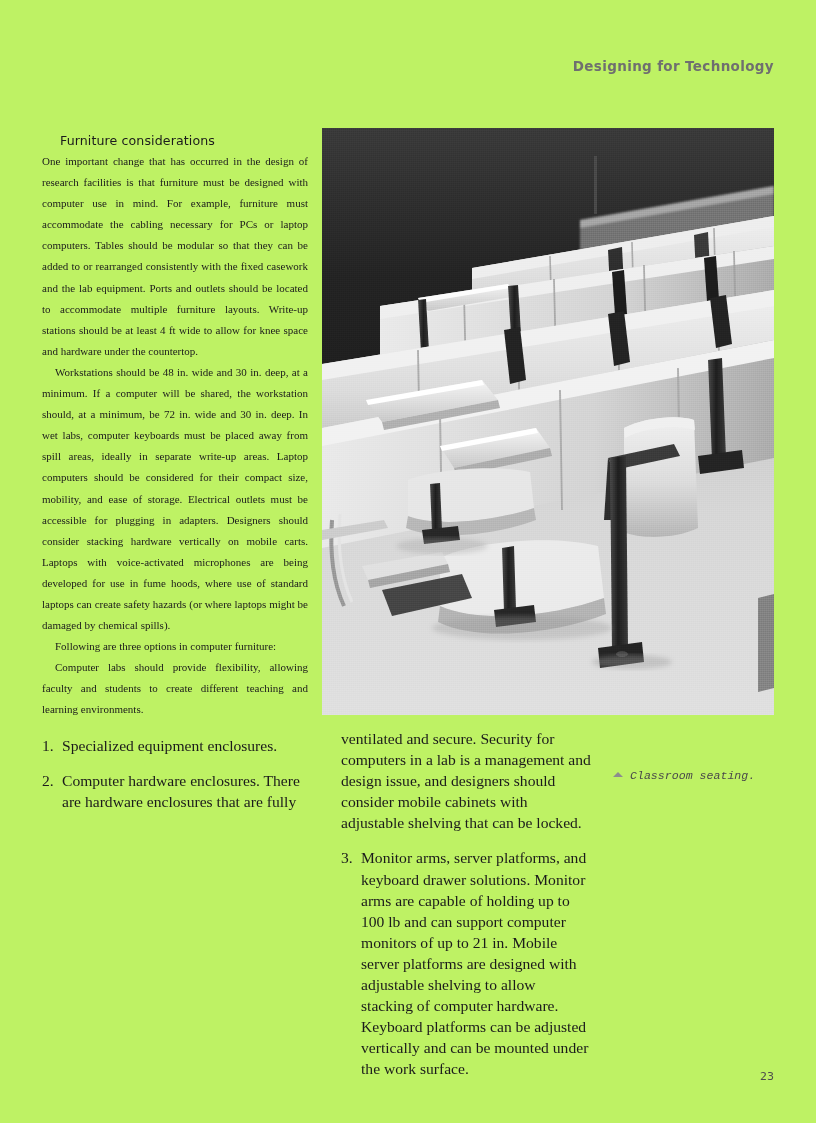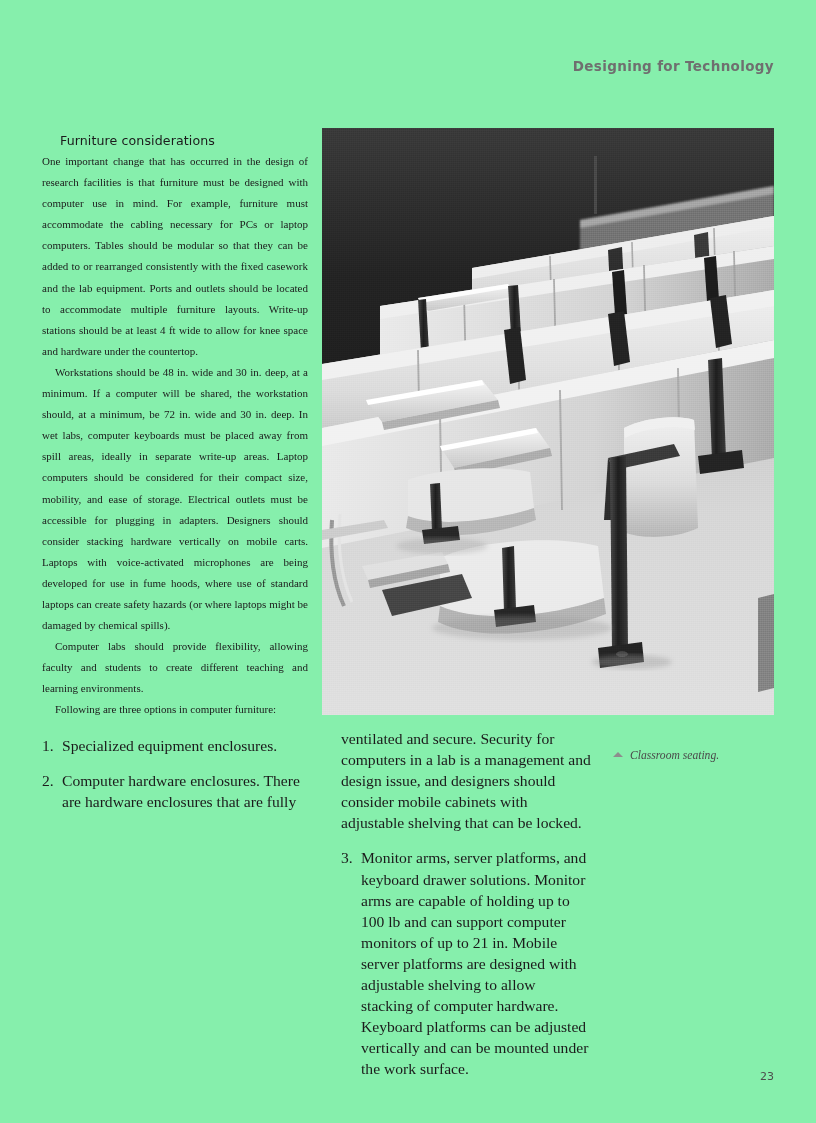--- a/index.html
+++ b/index.html
@@ -12,21 +12,21 @@
     height: 1123px;
     position: relative;
     font-family: "Liberation Serif", serif;
     color: #1a1a1a;
     overflow: hidden;
   }
 
   .page {
     position: absolute;
     inset: 0;
-    background: #86efac;
+    background: #bef264;
   }
 
   
   .running-head {
     position: absolute;
     top: 58px;
     right: 42px;
     font-family: "DejaVu Sans", sans-serif;
     font-size: 13.5px;
     font-weight: 700;
@@ -120,23 +120,23 @@
       repeating-linear-gradient(0deg, rgba(255,255,255,.25) 0 1px, rgba(0,0,0,.25) 1px 2px),
       repeating-linear-gradient(90deg, rgba(255,255,255,.2) 0 1px, rgba(0,0,0,.2) 1px 2px);
     mix-blend-mode: overlay;
     pointer-events: none;
   }
 
   
   .caption {
     position: absolute;
     left: 613px;
-    top: 748px;
+    top: 768px;
     width: 170px;
-    font-family: Liberation Serif, serif;
+    font-family: Liberation Mono, monospace;
     font-style: italic;
     font-size: 11.6px;
     line-height: 15px;
     color: #4a4a4a;
   }
   .caption .tri {
     display: inline-block;
     width: 0; height: 0;
     border-left: 5px solid transparent;
     border-right: 5px solid transparent;
@@ -318,23 +318,23 @@
     <span class="tri"></span><span>Classroom seating.</span>
   </div>
 
   <div class="col-left">
     <h2 class="section-heading">Furniture considerations</h2>
 
     <p class="body">One important change that has occurred in the design of research facilities is that furniture must be designed with computer use in mind. For example, furniture must accommodate the cabling necessary for PCs or laptop computers. Tables should be modular so that they can be added to or rearranged consistently with the fixed casework and the lab equipment. Ports and outlets should be located to accommodate multiple furniture layouts. Write-up stations should be at least 4 ft wide to allow for knee space and hardware under the countertop.</p>
 
     <p class="body indent">Workstations should be 48 in. wide and 30 in. deep, at a minimum. If a computer will be shared, the workstation should, at a minimum, be 72 in. wide and 30 in. deep. In wet labs, computer keyboards must be placed away from spill areas, ideally in separate write-up areas. Laptop computers should be considered for their compact size, mobility, and ease of storage. Electrical outlets must be accessible for plugging in adapters. Designers should consider stacking hardware vertically on mobile carts. Laptops with voice-activated microphones are being developed for use in fume hoods, where use of standard laptops can create safety hazards (or where laptops might be damaged by chemical spills).</p>
 
+    <p class="body indent">Following are three options in computer furniture:</p>
+
     <p class="body indent">Computer labs should provide flexibility, allowing faculty and students to create different teaching and learning environments.</p>
-
-    <p class="body indent">Following are three options in computer furniture:</p>
 
     <ol class="numlist list-gap-top">
       <li>
         <span class="marker">1.</span>
         <span>Specialized equipment enclosures.</span>
       </li>
       <li>
         <span class="marker">2.</span>
         <span>Computer hardware enclosures. There are hardware enclosures that are fully</span>
       </li>

